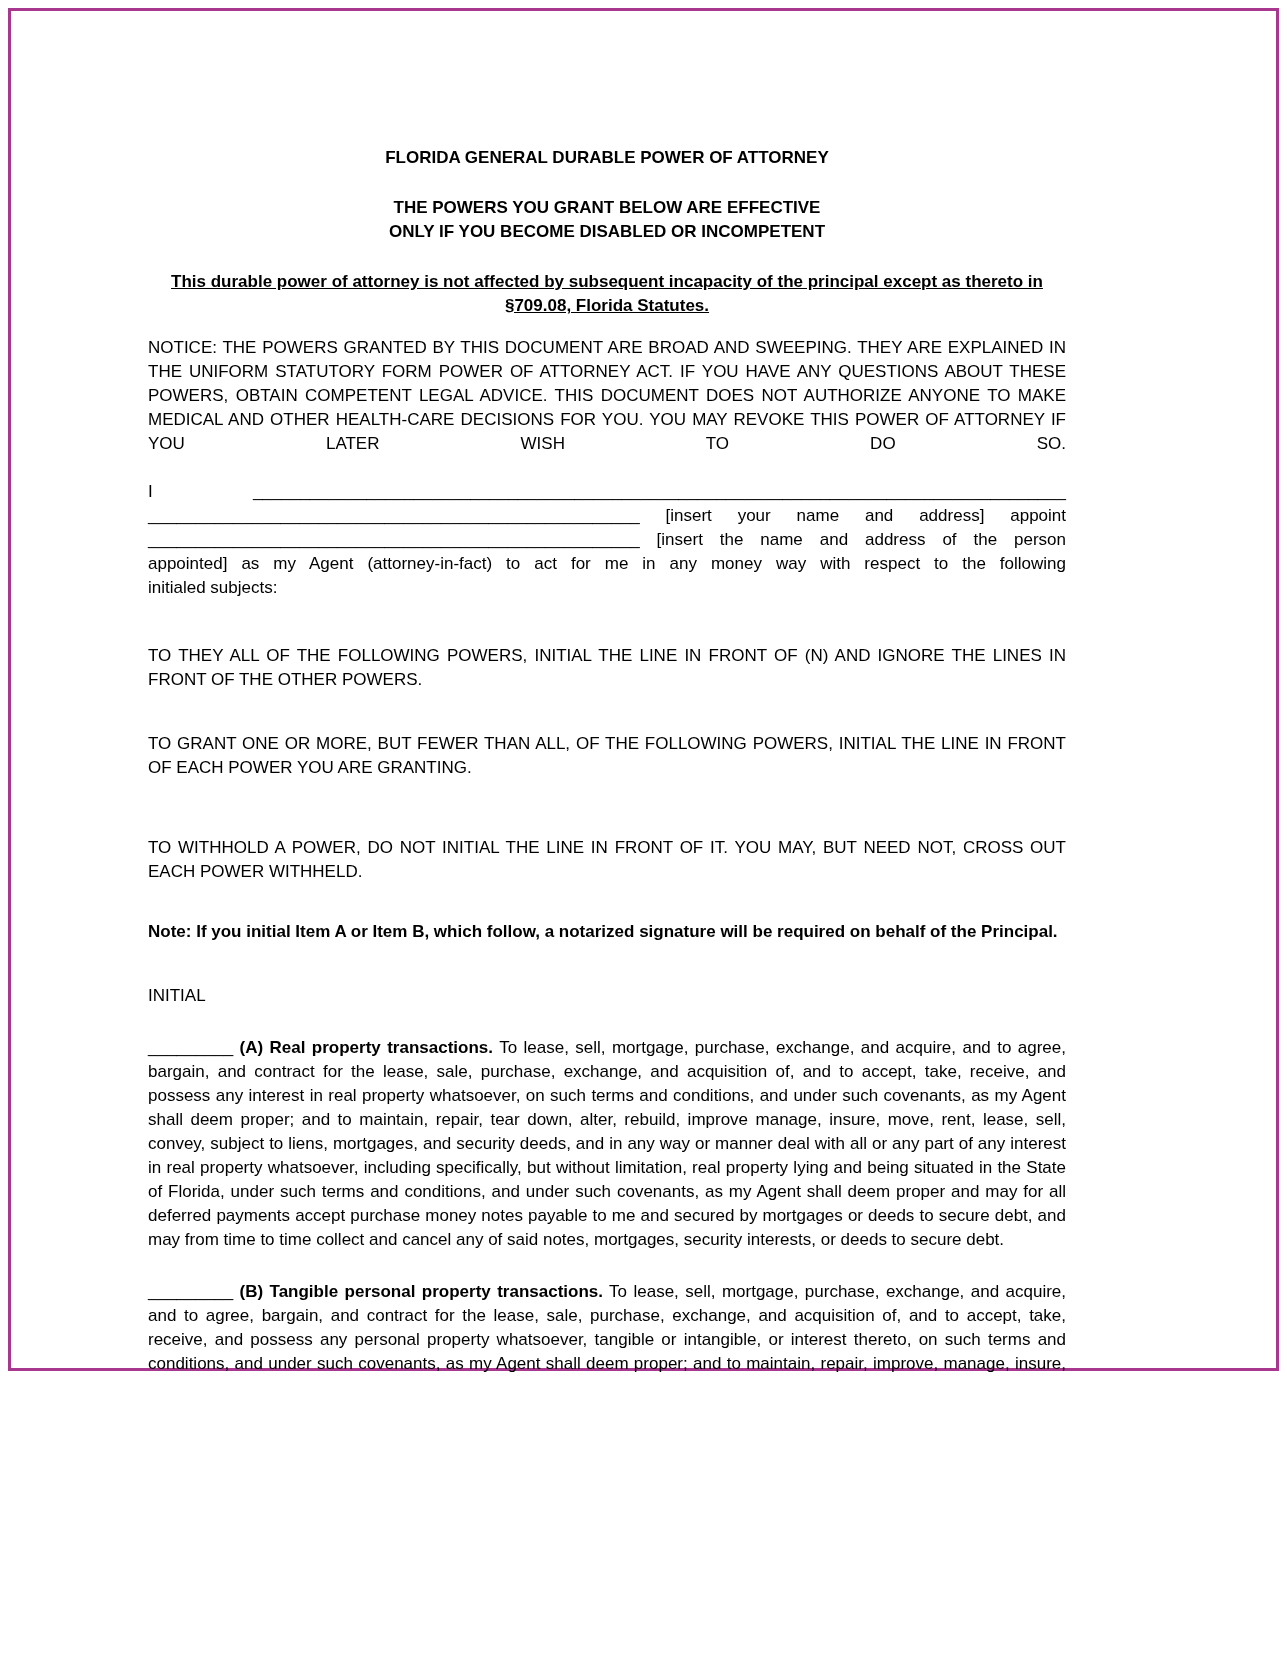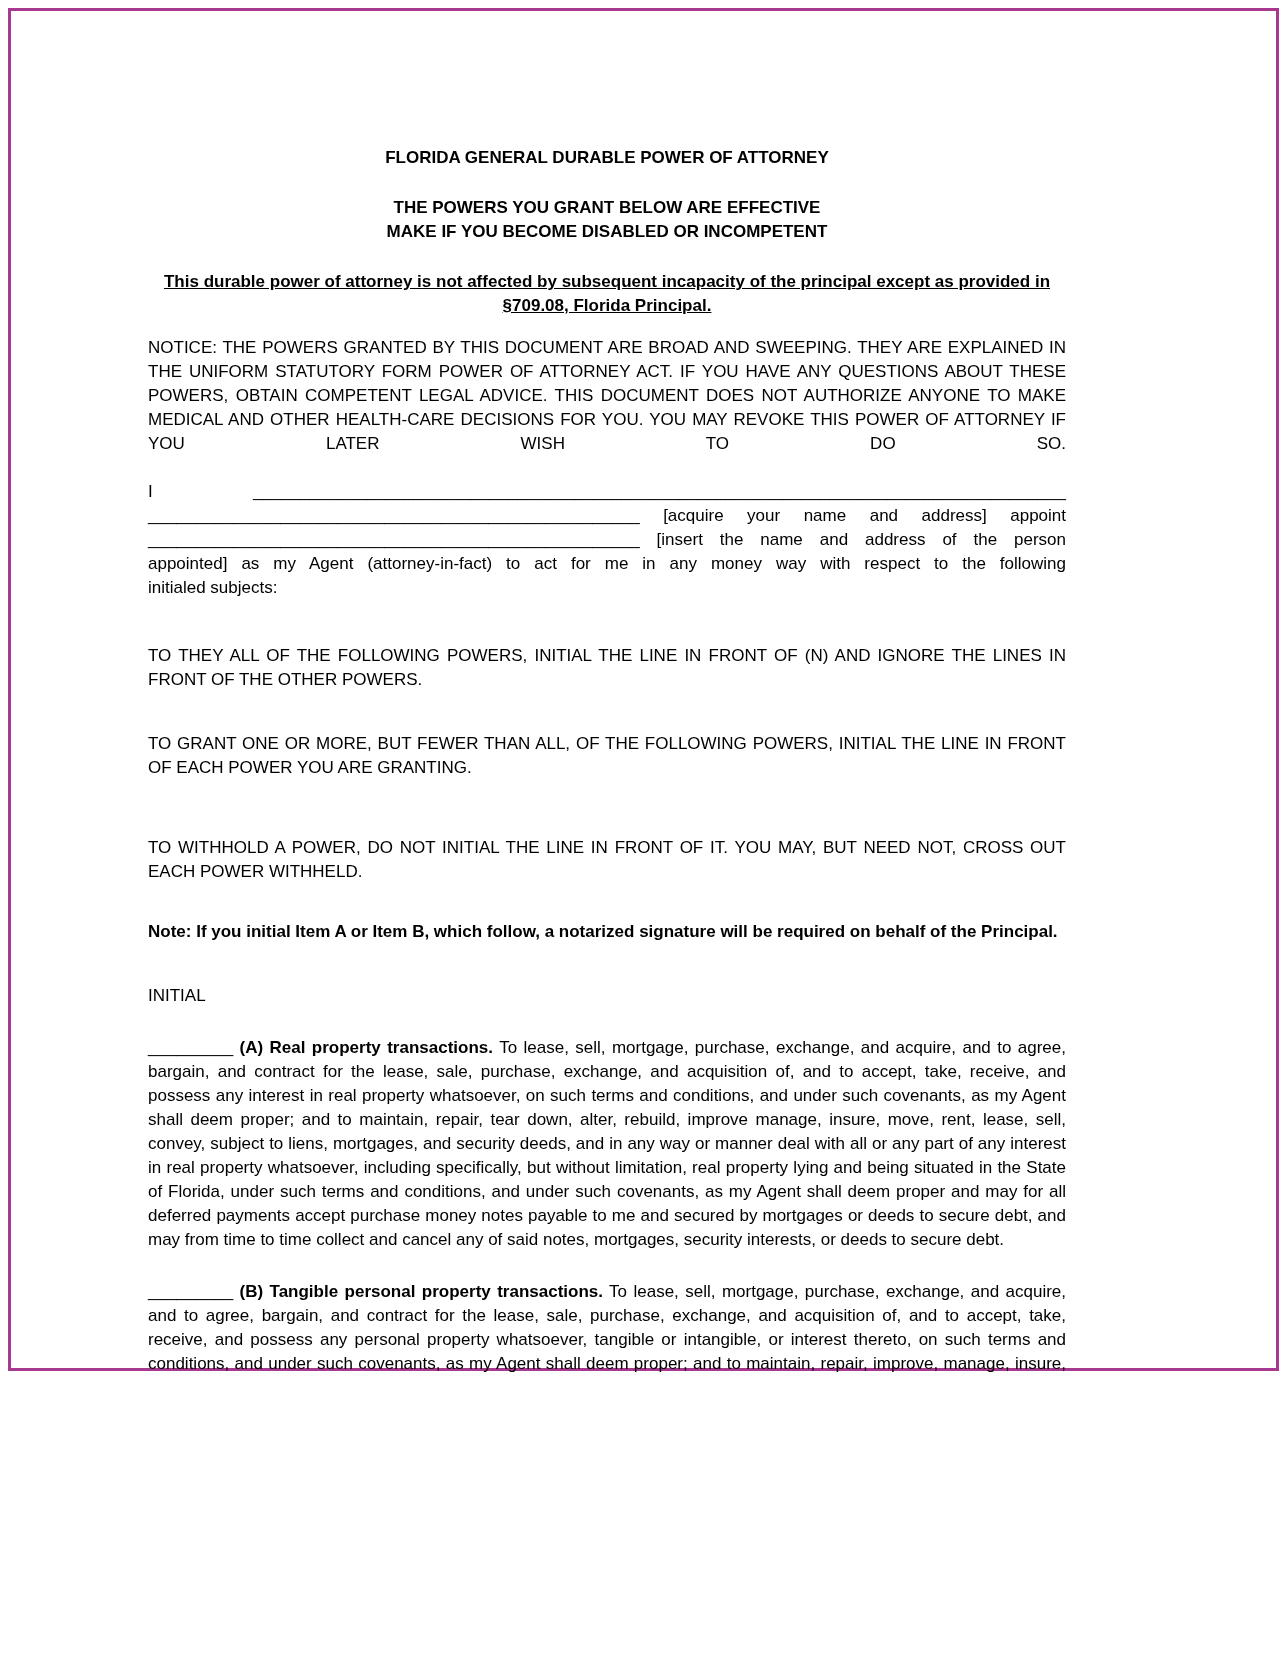--- a/index.html
+++ b/index.html
@@ -53,35 +53,35 @@
 
 <div class="page">
   <div class="page-border"></div>
 
   <div class="content">
 
     <div class="center bold">FLORIDA GENERAL DURABLE POWER OF ATTORNEY</div>
 
     <div class="center bold subtitle">
       <span>THE POWERS YOU GRANT BELOW ARE EFFECTIVE</span><br>
-      <span>MAKE IF YOU BECOME DISABLED OR INCOMPETENT</span>
+      <span>ONLY IF YOU BECOME DISABLED OR INCOMPETENT</span>
     </div>
 
-    <div class="center bold underline statute">This durable power of attorney is not affected by subsequent incapacity of the principal except as provided in §709.08, Florida Principal.</div>
+    <div class="center bold underline statute">This durable power of attorney is not affected by subsequent incapacity of the principal except as thereto in §709.08, Florida Statutes.</div>
 
     <p class="justify justify-full notice">NOTICE:  THE POWERS GRANTED BY THIS DOCUMENT ARE BROAD AND SWEEPING.  THEY ARE EXPLAINED IN THE UNIFORM STATUTORY FORM POWER OF ATTORNEY ACT. IF YOU HAVE ANY QUESTIONS ABOUT THESE POWERS, OBTAIN COMPETENT LEGAL ADVICE.  THIS DOCUMENT DOES NOT AUTHORIZE ANYONE TO MAKE MEDICAL AND OTHER HEALTH-CARE DECISIONS FOR YOU. YOU MAY REVOKE THIS POWER OF ATTORNEY IF YOU LATER WISH TO DO SO.</p>
 
     <div class="appointment">
       <div class="justify-full">
         <span>I</span>
         <span class="blank">______________________________________________________________________________________</span>
       </div>
       <div class="justify-full">
         <span class="blank">____________________________________________________</span>
-        <span>[acquire your name and address] appoint</span>
+        <span>[insert your name and address] appoint</span>
       </div>
       <div class="justify-full">
         <span class="blank">____________________________________________________</span>
         <span>[insert the name and address of the person</span>
       </div>
       <div class="justify-full">appointed] as my Agent (attorney-in-fact) to act for me in any money way with respect to the following</div>
       <div>initialed subjects:</div>
     </div>
 
     <p class="justify grant-all">TO THEY ALL OF THE FOLLOWING POWERS, INITIAL THE LINE IN FRONT OF (N) AND IGNORE THE LINES IN FRONT OF THE OTHER POWERS.</p>

